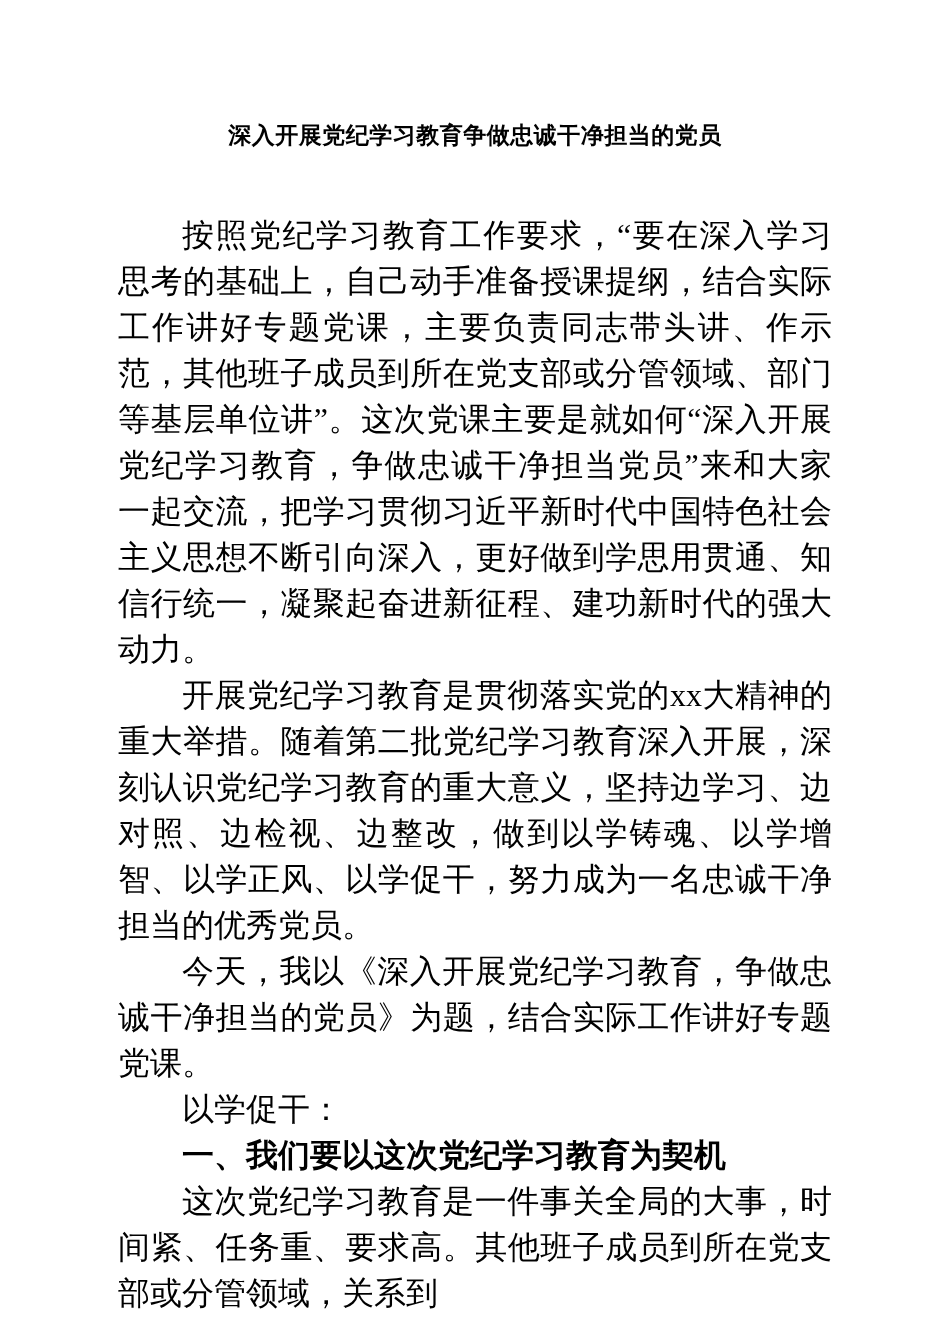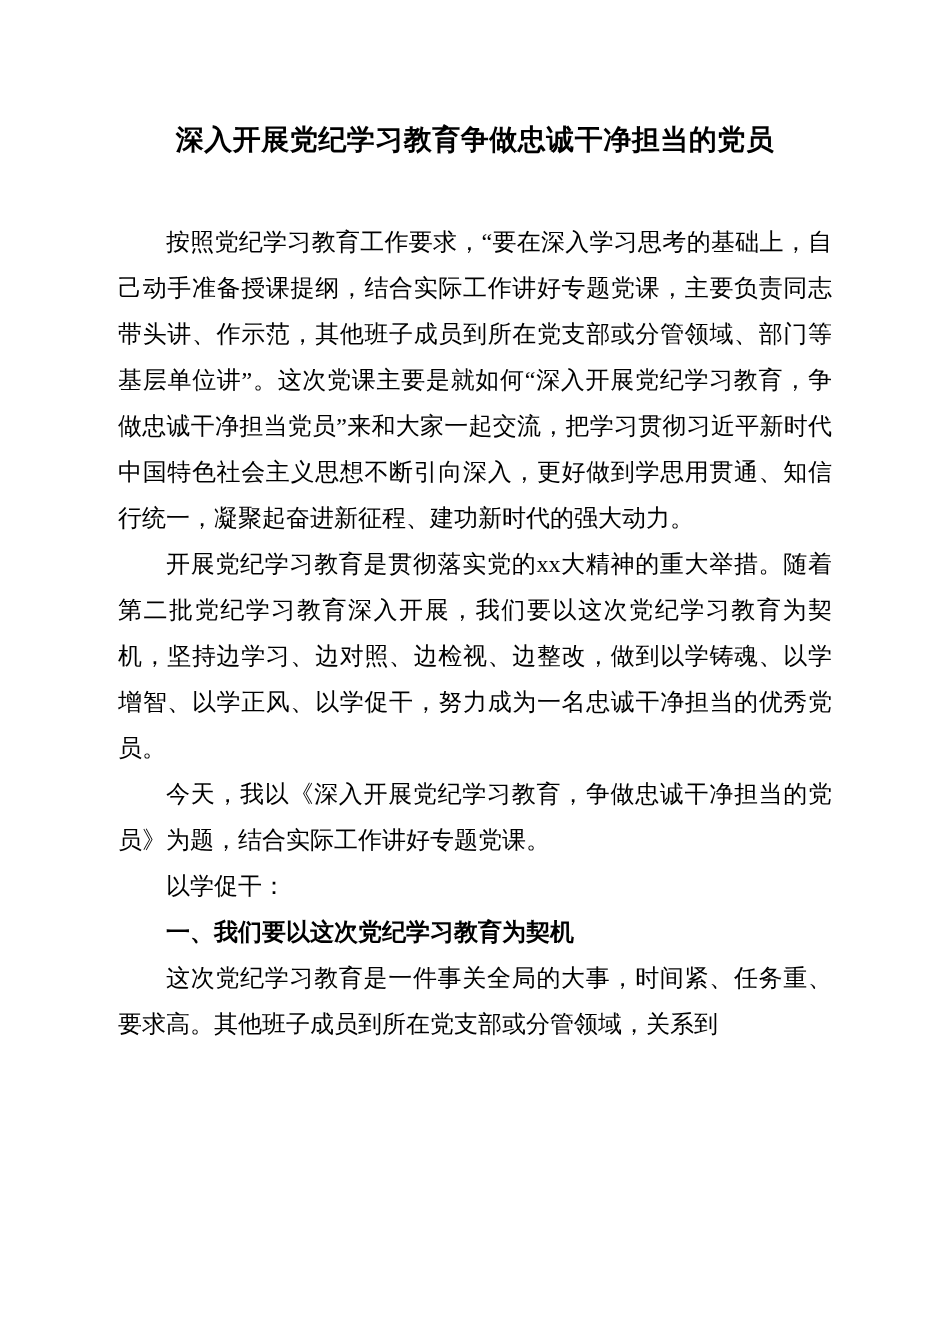--- a/index.html
+++ b/index.html
@@ -14,30 +14,30 @@
     font-family: "Liberation Serif", "DejaVu Serif", serif;
     color: #000000;
   }
   .page {
     box-sizing: border-box;
     width: 950px;
     height: 1344px;
     padding: 118px 118px 0 118px;
   }
   .doc-title {
-    font-size: 28px;
+    font-size: 23px;
     font-weight: bold;
     text-align: center;
     line-height: 1.55;
     margin: 0 0 58px 0;
     letter-spacing: 0.5px;
     font-family: "Liberation Serif", "DejaVu Serif", serif;
   }
   .para {
-    font-size: 24px;
+    font-size: 32px;
     line-height: 46px;
     text-align: justify;
     text-indent: 2em;
     margin: 0;
     word-break: break-all;
   }
   .para.section-label {
     text-align: left;
   }
   .para.heading {
@@ -47,21 +47,21 @@
   }
 </style>
 </head>
 <body>
 
 <div class="page">
   <h1 class="doc-title"><span>深入开展党纪学习教育争做忠诚干净担当的党员</span></h1>
 
   <p class="para">按照党纪学习教育工作要求，“要在深入学习思考的基础上，自己动手准备授课提纲，结合实际工作讲好专题党课，主要负责同志带头讲、作示范，其他班子成员到所在党支部或分管领域、部门等基层单位讲”。这次党课主要是就如何“深入开展党纪学习教育，争做忠诚干净担当党员”来和大家一起交流，把学习贯彻习近平新时代中国特色社会主义思想不断引向深入，更好做到学思用贯通、知信行统一，凝聚起奋进新征程、建功新时代的强大动力。</p>
 
-  <p class="para">开展党纪学习教育是贯彻落实党的xx大精神的重大举措。随着第二批党纪学习教育深入开展，我们要以这次党纪学习教育为契机，坚持边学习、边对照、边检视、边整改，做到以学铸魂、以学增智、以学正风、以学促干，努力成为一名忠诚干净担当的优秀党员。</p>
+  <p class="para">开展党纪学习教育是贯彻落实党的xx大精神的重大举措。随着第二批党纪学习教育深入开展，深刻认识党纪学习教育的重大意义，坚持边学习、边对照、边检视、边整改，做到以学铸魂、以学增智、以学正风、以学促干，努力成为一名忠诚干净担当的优秀党员。</p>
 
   <p class="para">今天，我以《深入开展党纪学习教育，争做忠诚干净担当的党员》为题，结合实际工作讲好专题党课。</p>
 
   <p class="para section-label">以学促干：</p>
 
   <p class="para heading">一、我们要以这次党纪学习教育为契机</p>
 
   <p class="para">这次党纪学习教育是一件事关全局的大事，时间紧、任务重、要求高。其他班子成员到所在党支部或分管领域，关系到</p>
 </div>
 

